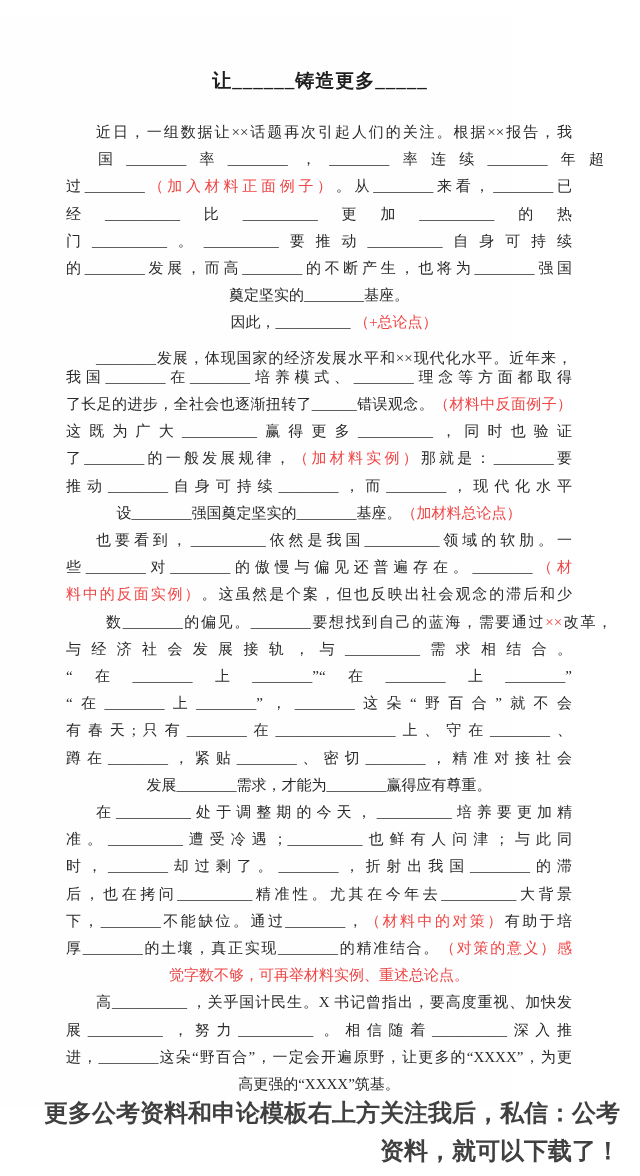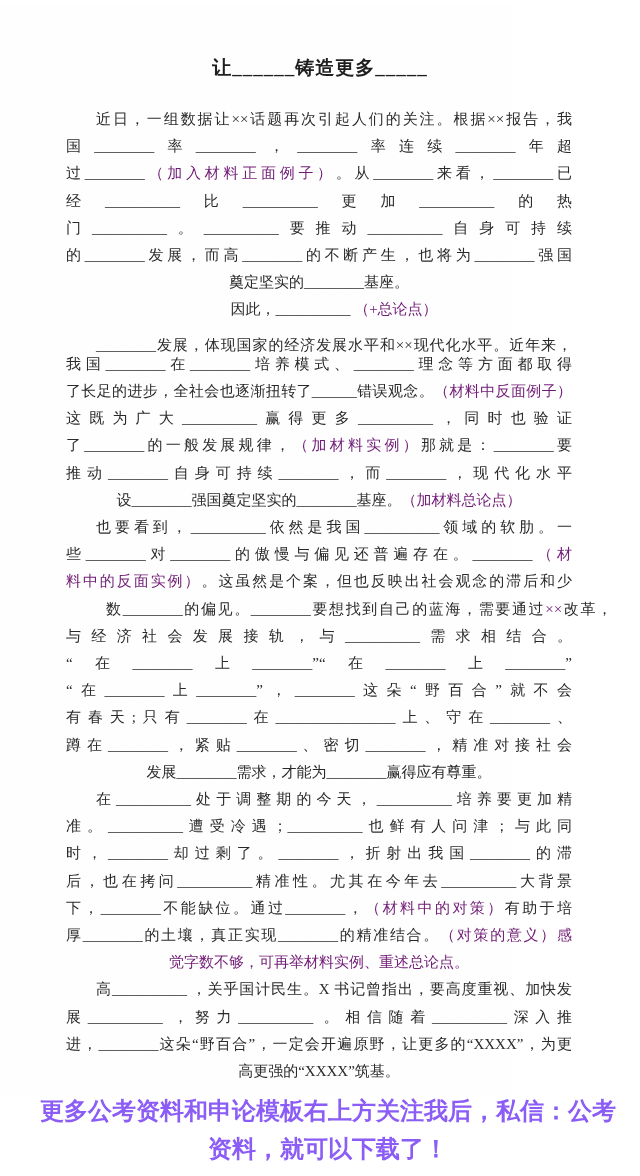--- a/index.html
+++ b/index.html
@@ -1,41 +1,41 @@
 <!DOCTYPE html>
 <html><head>
 <meta charset="utf-8">
 <style>
   html,body{margin:0;padding:0;background:#ffffff;}
   .page{position:relative;width:640px;height:1176px;background:#ffffff;overflow:hidden;}
-  .scan{position:absolute;top:3px;left:0;width:512px;height:1092px;background:#fefefe;}
+  .scan{position:absolute;top:16px;left:0;width:512px;height:1092px;background:#fefefe;}
   .doc-title{position:absolute;top:52px;left:0;width:640px;margin:0;text-align:center;
     font-family:"Liberation Serif","DejaVu Serif",serif;
     font-size:19px;font-weight:700;color:#1f1f1f;letter-spacing:1px;}
   .doc-body{position:absolute;top:103px;left:66px;width:506px;
     font-family:"Liberation Serif","DejaVu Serif",serif;
     font-size:15px;color:#2a2a2a;}
   .line{position:absolute;left:0;width:506px;height:27.2px;line-height:27.2px;
     overflow:hidden;text-align:center;}
   .line.j{text-align:justify;text-align-last:justify;}
   .line.ind{text-indent:30px;}
-  .red{color:#701a75;}
+  .red{color:#ef4444;}
   .promo{position:absolute;top:1094px;left:36px;width:584px;margin:0;
-    font-family:Liberation Mono, monospace;
-    font-size:24px;line-height:38px;font-weight:700;color:#8b5cf6;text-align:center;}
+    font-family:Liberation Sans, sans-serif;
+    font-size:24px;line-height:38px;font-weight:700;color:#404040;text-align:right;}
 </style>
 </head>
 <body>
 
 <div class="page">
   <div class="scan">
     <h1 class="doc-title">让______铸造更多_____</h1>
     <div class="doc-body">
         <div class="line j ind" style="top: 0px;"><span>近日，一组数据让××话题再次引起人们的关注。根据××报告，我</span></div>
-        <div class="line j" style="top: 27.2px;"><span>国________率________，________率连续________年超</span></div>
+        <div class="line j" style="top: 27.2px; margin-left: 32px;"><span>国________率________，________率连续________年超</span></div>
         <div class="line j" style="top: 54.4px;"><span>过________</span><span class="red">（加入材料正面例子）</span><span>。从________来看，________已</span></div>
         <div class="line j" style="top: 81.6px;"><span>经__________比__________更加__________的热</span></div>
         <div class="line j" style="top: 108.8px;"><span>门__________。__________要推动__________自身可持续</span></div>
         <div class="line j" style="top: 136px;"><span>的________发展，而高________的不断产生，也将为________强国</span></div>
         <div class="line" style="top: 163.2px;"><span>奠定坚实的________基座。</span></div>
         <div class="line ind" style="top: 190.4px;"><span>因此，__________ </span><span class="red">（+总论点）</span></div>
         <div class="line j ind" style="top: 217.6px; margin-top: 8px;"><span>________发展，体现国家的经济发展水平和××现代化水平。近年来，</span></div>
         <div class="line j" style="top: 244.8px;"><span>我国________在________培养模式、________理念等方面都取得</span></div>
         <div class="line j" style="top: 272px;"><span>了长足的进步，全社会也逐渐扭转了______错误观念。</span><span class="red">（材料中反面例子）</span></div>
         <div class="line j" style="top: 299.2px;"><span>这既为广大__________赢得更多__________，同时也验证</span></div>

